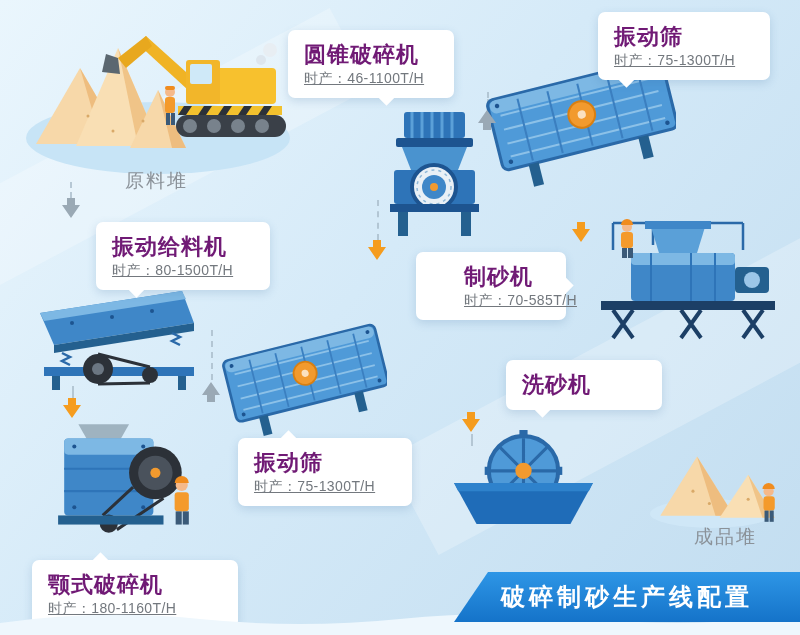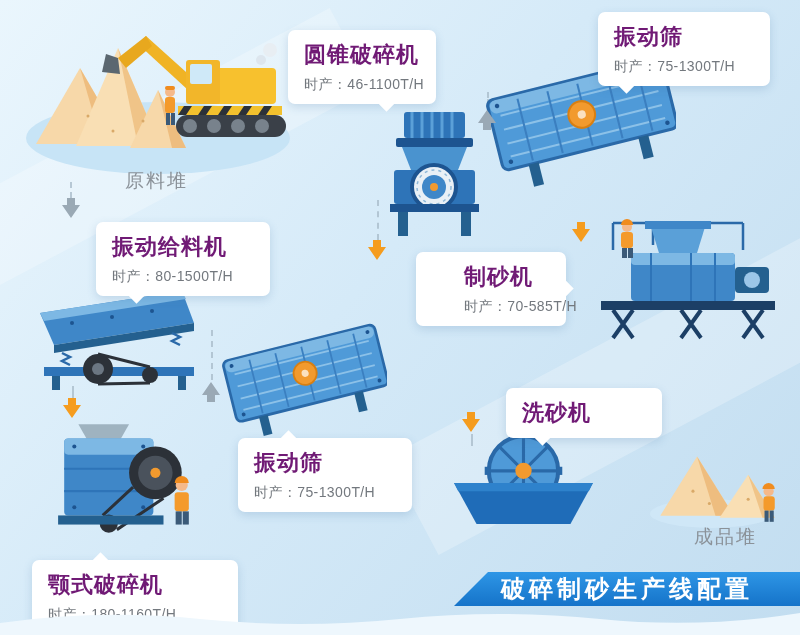--- a/index.html
+++ b/index.html
@@ -3,30 +3,30 @@
 <meta charset="utf-8">
 <style>
   *{margin:0;padding:0;box-sizing:border-box}
   body{font-family:"Liberation Sans","DejaVu Sans",sans-serif;background:#9bbcd4;}
   .canvas{position:relative;width:800px;height:635px;overflow:hidden;
     background:linear-gradient(130deg,#eaf6fd 0%,#d5eaf8 45%,#c2ddf0 100%);}
   .streak{position:absolute;background:rgba(255,255,255,.25);transform:rotate(-28deg);pointer-events:none;}
   .callout{position:absolute;background:#fff;border-radius:7px;padding:10px 16px;
     box-shadow:0 3px 10px rgba(60,110,160,.20);z-index:30;}
   .c-title{font-size:22px;font-weight:700;color:#701a75;letter-spacing:1px;white-space:nowrap;}
-  .c-cap{font-size:14px;color:#73787e;margin-top:6px;letter-spacing:.4px;white-space:nowrap;}
+  .c-cap{font-size:14px;color:#73787e;letter-spacing:.4px;white-space:nowrap;text-decoration:underline;}
   .pointer{position:absolute;width:13px;height:13px;background:#fff;transform:rotate(45deg);}
   .pointer-bottom{bottom:-5px}
   .pointer-top{top:-5px}
   .pointer-right{right:-5px;top:50%;margin-top:-7px}
   .caption{position:absolute;font-size:19px;color:#8b9299;letter-spacing:2px;z-index:20;}
   .dash-v{position:absolute;width:0;border-left:2px dashed #a7bac8;opacity:.75;z-index:5;}
   .arrow{position:absolute;z-index:25;}
   .machine{position:absolute;z-index:10;}
-  .banner{position:absolute;right:0;top:572px;width:346px;height:34px;z-index:40;
+  .banner{position:absolute;right:0;top:572px;width:346px;height:50px;z-index:40;
     background:linear-gradient(180deg,#2e96e6,#1573c9);
     clip-path:polygon(34px 0,100% 0,100% 100%,0 100%);
     display:flex;align-items:center;justify-content:center;}
   .banner-text{color:#fff;font-size:24px;font-weight:700;letter-spacing:4px;}
   .wave{position:absolute;bottom:0;left:0;width:800px;height:30px;z-index:35;}
 </style>
 </head>
 <body>
 
 <div class="canvas">
@@ -258,21 +258,21 @@
     <svg width="18" height="20" viewBox="0 0 18 20">
         <path d="M5 0 h8 v7 h5 l-9 13 -9-13 h5 Z" fill="#f59c1e"></path>
       </svg>
   </div>
   <div class="arrow" style="left:462px;top:412px;">
     <svg width="18" height="20" viewBox="0 0 18 20">
         <path d="M5 0 h8 v7 h5 l-9 13 -9-13 h5 Z" fill="#f59c1e"></path>
       </svg>
   </div>
 
-  <div class="callout" style="left:288px;top:30px;width:148px;">
+  <div class="callout" style="left:288px;top:30px;width:166px;">
     <div class="c-title">圆锥破碎机</div>
     <div class="c-cap">时产：46-1100T/H</div>
     <span class="pointer pointer-bottom" style="left:92px;"></span>
   </div>
 
   <div class="callout" style="left:598px;top:12px;width:172px;">
     <div class="c-title">振动筛</div>
     <div class="c-cap">时产：75-1300T/H</div>
     <span class="pointer pointer-bottom" style="left:22px;"></span>
   </div>
@@ -288,21 +288,21 @@
     <div class="c-cap">时产：70-585T/H</div>
     <span class="pointer pointer-right"></span>
   </div>
 
   <div class="callout" style="left:238px;top:438px;width:174px;">
     <div class="c-title">振动筛</div>
     <div class="c-cap">时产：75-1300T/H</div>
     <span class="pointer pointer-top" style="left:44px;"></span>
   </div>
 
-  <div class="callout" style="left:506px;top:388px;width:156px;">
+  <div class="callout" style="left:506px;top:360px;width:156px;">
     <div class="c-title">洗砂机</div>
     <span class="pointer pointer-bottom" style="left:30px;"></span>
   </div>
 
   <div class="callout" style="left:32px;top:560px;width:206px;">
     <div class="c-title">颚式破碎机</div>
     <div class="c-cap">时产：180-1160T/H</div>
     <span class="pointer pointer-top" style="left:62px;"></span>
   </div>
 

